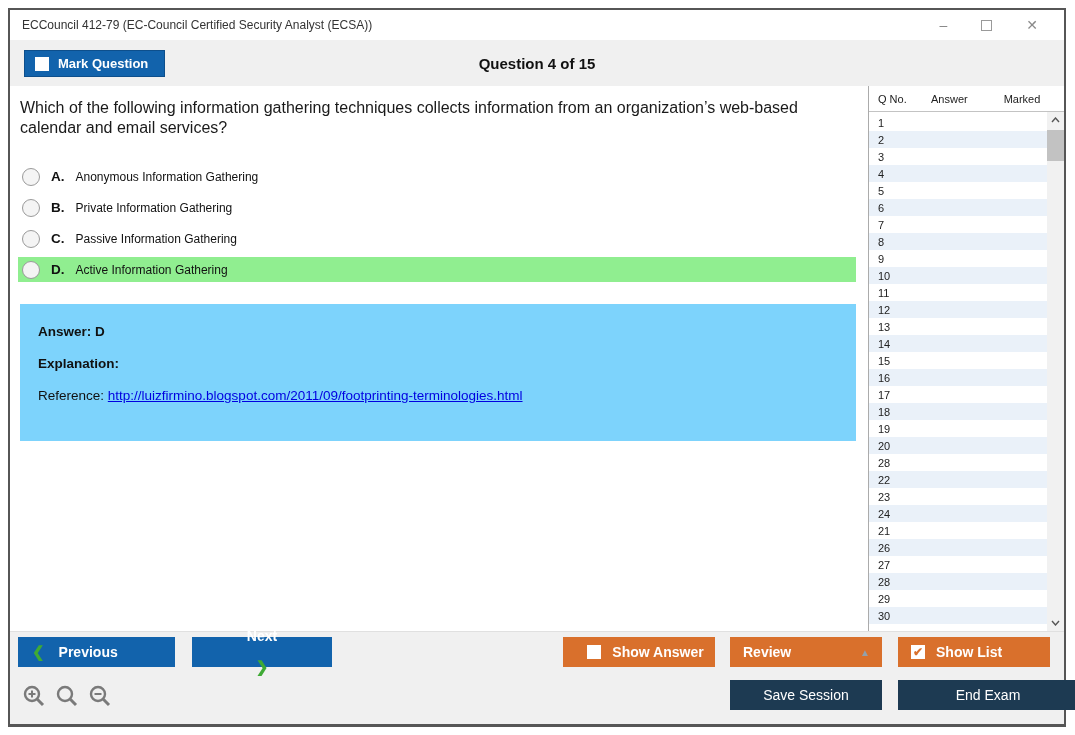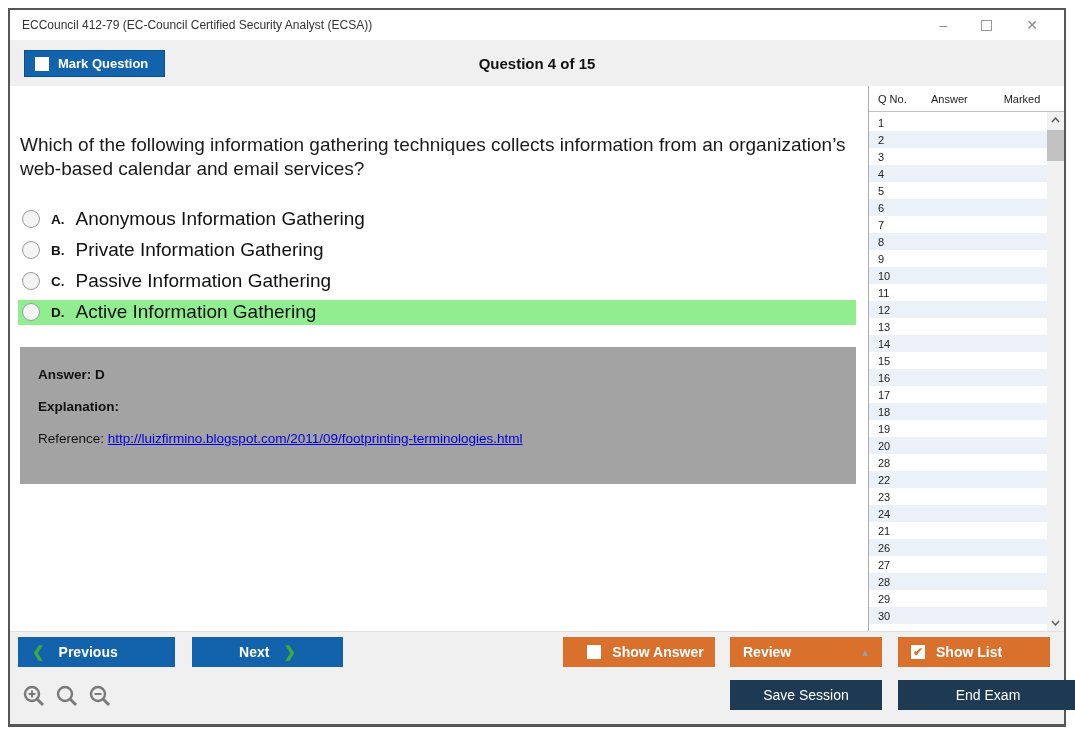--- a/index.html
+++ b/index.html
@@ -27,32 +27,32 @@
   .cb { width:14px; height:14px; background:#fff; display:inline-flex; align-items:center; justify-content:center; flex:0 0 auto; }
   .cb .tick { color:#d9702c; font-size:12px; font-weight:bold; line-height:1; }
   .qcounter {
     position:absolute; left:0; right:0; top:0; height:46px;
     display:flex; align-items:center; justify-content:center;
     font-size:15px; font-weight:bold; color:#111;
   }
   
   .main { flex:1 1 auto; display:flex; min-height:0; }
   .content { flex:1 1 auto; background:#fff; padding:12px 10px 0 8px; overflow:hidden; }
-  .question-text { font-size:19px; color:#1a1a1a; line-height:1.25; padding-left:2px; max-width:828px;margin-top:35px; }
+  .question-text { font-size:16px; color:#1a1a1a; line-height:1.25; padding-left:2px; max-width:828px; }
   .options { margin-top:26px; display:flex; flex-direction:column; gap:6px; }
   .opt { display:flex; align-items:center; gap:11px; height:25px; padding-left:4px; margin-right:2px; }
   .opt.highlight { background:#90ee90; }
   .radio {
     width:18px; height:18px; border-radius:50%; background:#f4f4f4;
     border:1.5px solid #9a9a9a; flex:0 0 auto; cursor:pointer;
   }
   .opt .letter { font-weight:bold; font-size:13.5px; color:#111; }
-  .opt .otext { font-size:19px; color:#111; }
+  .opt .otext { font-size:12px; color:#111; }
   .answerbox {
-    margin:22px 2px 0 2px; background:#a3a3a3; padding:20px 20px 26px 18px;
+    margin:22px 2px 0 2px; background:#7dd3fc; padding:20px 20px 26px 18px;
     font-size:13.5px; color:#111;
   }
   .answerbox .row { margin-bottom:17px; }
   .answerbox .row:last-child { margin-bottom:12px; }
   .bold { font-weight:bold; }
   .answerbox a { color:#0000e0; text-decoration:underline; }
   
   .panel { flex:0 0 196px; border-left:1px solid #ababab; display:flex; flex-direction:column; background:#fff; }
   .panel-header {
     flex:0 0 26px; display:flex; align-items:center;
@@ -74,21 +74,21 @@
   .sb-down { bottom:0; }
   .sb-thumb { position:absolute; left:0; top:18px; width:17px; height:31px; background:#c2c2c2; cursor:pointer; }
   
   .bottombar { flex:0 0 93px; background:#f0f0f0; position:relative; border-top:1px solid #e0e0e0; }
   .btn { position:absolute; height:30px; display:flex; align-items:center; justify-content:center; color:#fff; cursor:pointer; }
   .btn-blue { background:#1263ac; font-weight:bold; font-size:14px; }
   .btn-orange { background:#d9702c; font-size:14px; font-weight:600; }
   .btn-navy { background:#1d3a52; font-size:14px; }
   .chev { color:#3faa35; font-weight:bold; font-size:15px; }
   #btn-prev { left:8px; top:5px; width:157px; justify-content:flex-start; padding-left:14px; gap:14px; }
-  #btn-next { left:182px; top:5px; width:151px; gap:14px; }
+  #btn-next { left:182px; top:5px; width:140px; gap:14px;flex-direction:column; }
   #btn-show-answer { left:553px; top:5px; width:152px; justify-content:center; padding-left:13px; gap:11px; }
   #btn-review { left:720px; top:5px; width:152px; justify-content:space-between; padding:0 12px 0 13px; }
   #btn-show-list { left:888px; top:5px; width:152px; justify-content:flex-start; padding-left:13px; gap:11px; }
   #btn-save { left:720px; top:48px; width:152px;justify-content:center; }
   #btn-end { left:888px; top:48px; width:180px; }
   .review-caret { color:#93a0aa; font-size:10px; }
   .zoom-tools { position:absolute; left:12px; top:52px; display:flex; gap:9px; align-items:center; }
   .zoom-tools svg { cursor:pointer; display:block; }
 </style>
 </head>

